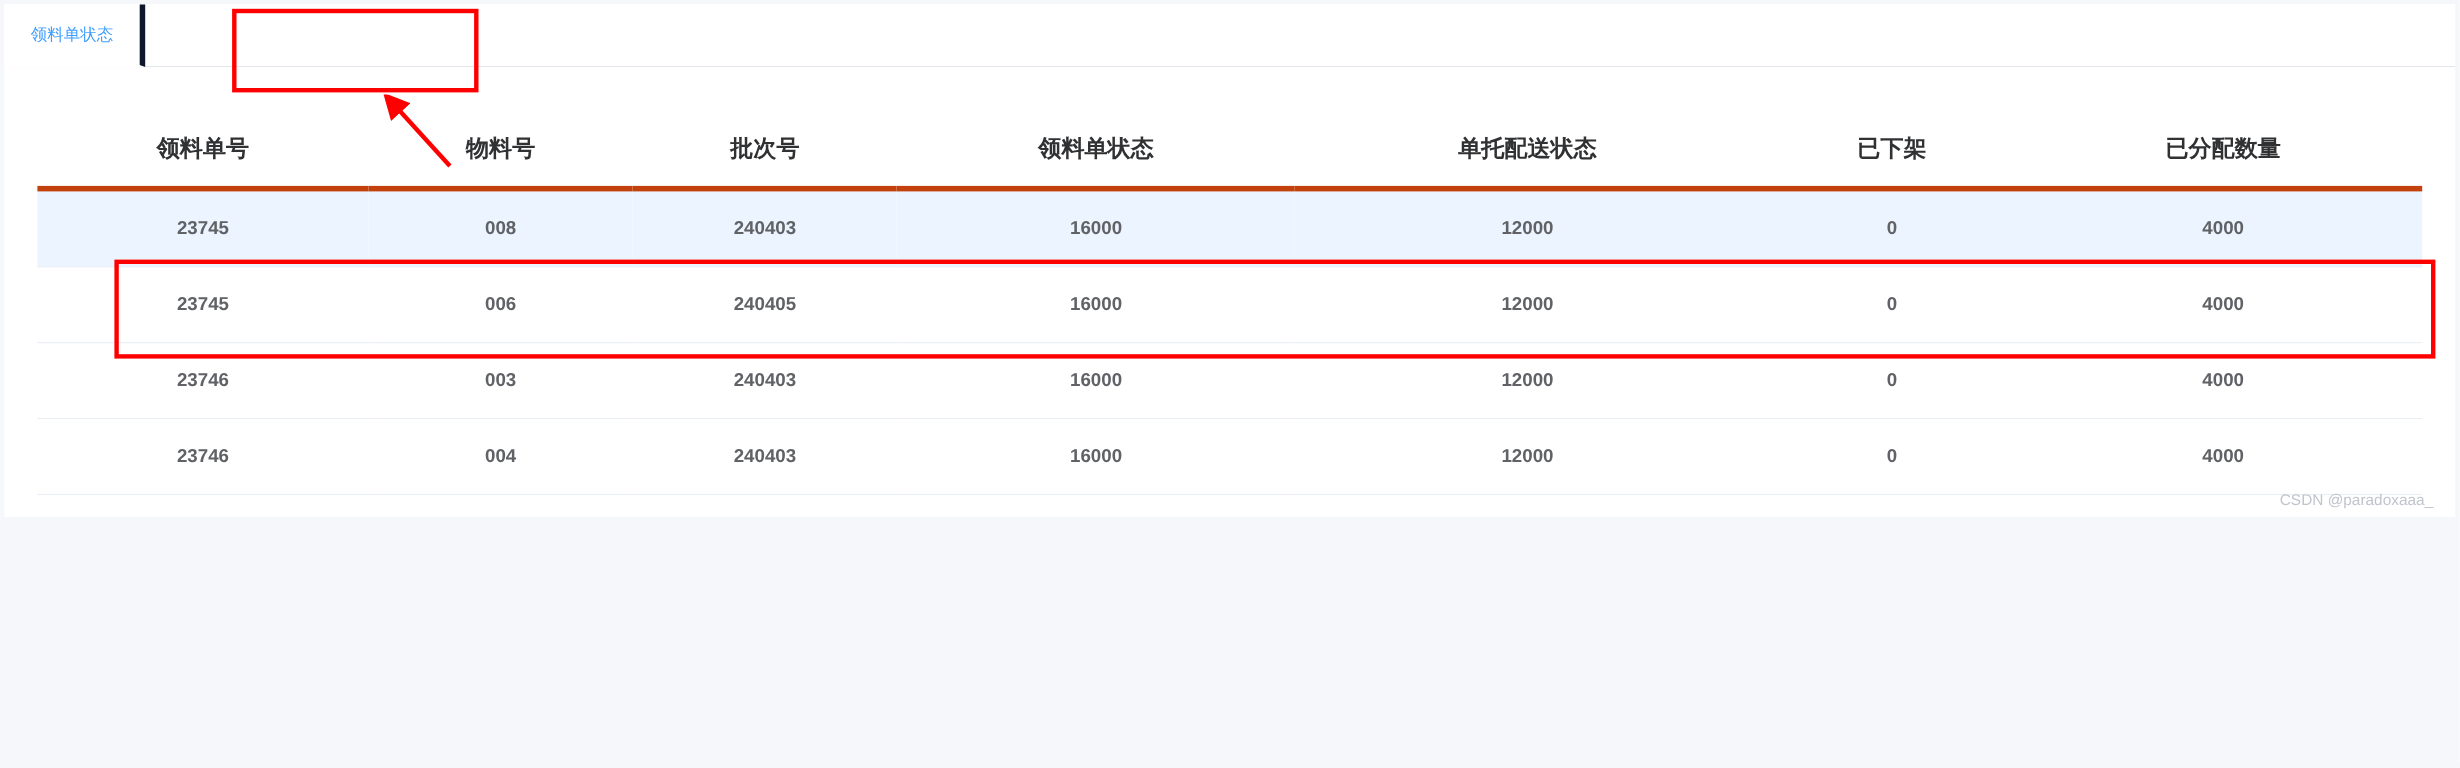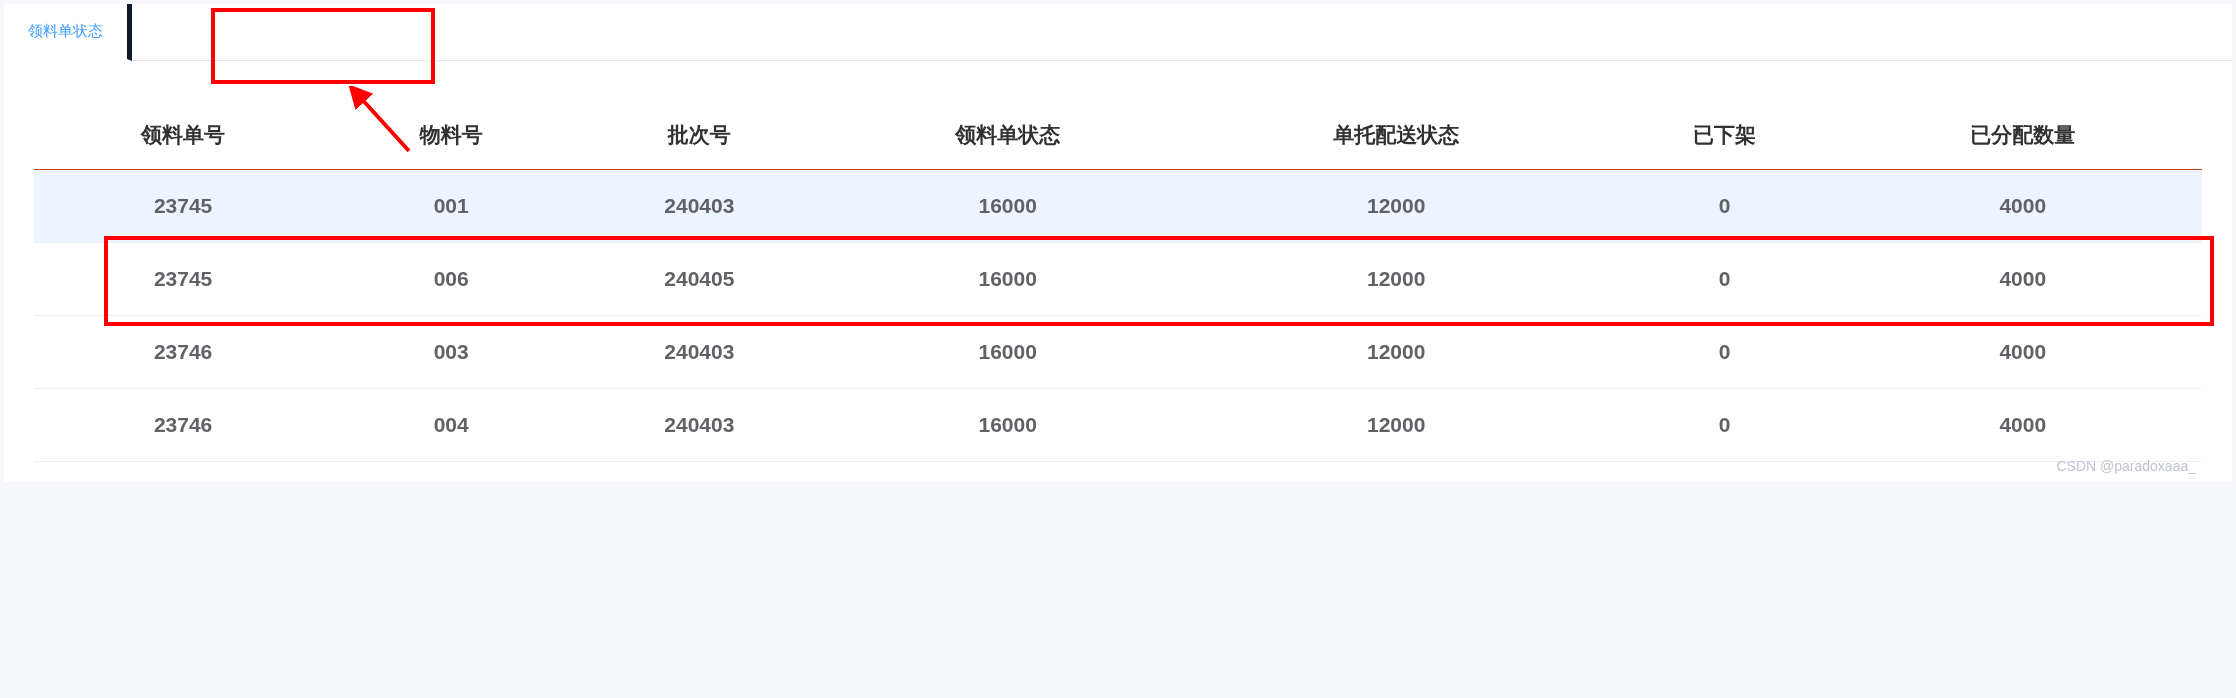--- a/index.html
+++ b/index.html
@@ -55,42 +55,42 @@
     .table {
       width: 100%;
       border-collapse: collapse;
     }
     .table th {
       text-align: center;
       font-weight: 700;
       color: #303133;
       padding: 20px 10px;
       font-size: 21px;
-      border-bottom: 1px solid #c2410c;
+      border-bottom: 5px solid #c2410c;
     }
     .table td {
       text-align: center;
       padding: 24px 10px;
       color: #606266;
-      font-size: 21px;
+      font-size: 17px;
       font-weight: 600;
       border-bottom: 1px solid #ebeef5;
     }
     .table tbody tr.highlighted {
       background: #ecf5ff;
     }
     .row-highlight-box {
       position: absolute;
       border: 4px solid #ff0000;
       pointer-events: none;
       z-index: 10;
     }
     .watermark {
       position: absolute;
-      right: 36px;
+      right: 20px;
       bottom: 8px;
       color: #c0c4cc;
       font-size: 14px;
       font-family: Arial, sans-serif;
     }
   </style>
 </head>
 <body>
 
 <div class="container">
@@ -118,21 +118,21 @@
           <th>批次号</th>
           <th>领料单状态</th>
           <th>单托配送状态</th>
           <th>已下架</th>
           <th>已分配数量</th>
         </tr>
       </thead>
       <tbody id="table-body">
       <tr class="highlighted">
             <td>23745</td>
-            <td>001</td>
+            <td>008</td>
             <td>240403</td>
             <td>16000</td>
             <td>12000</td>
             <td>0</td>
             <td>4000</td>
           </tr>
           <tr>
             <td>23745</td>
             <td>006</td>
             <td>240405</td>

